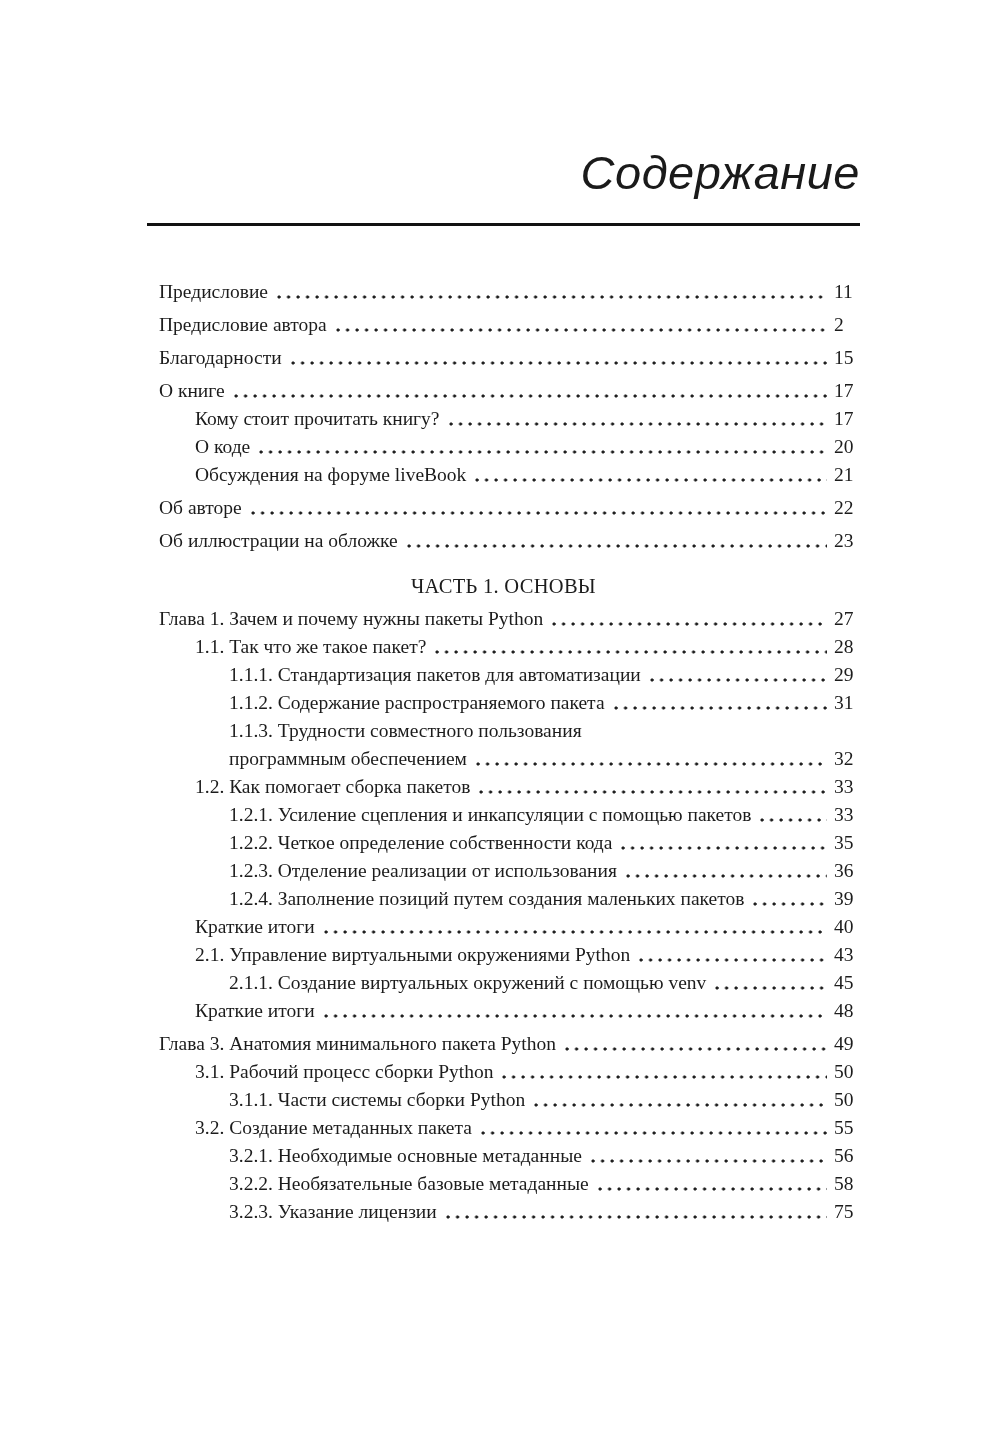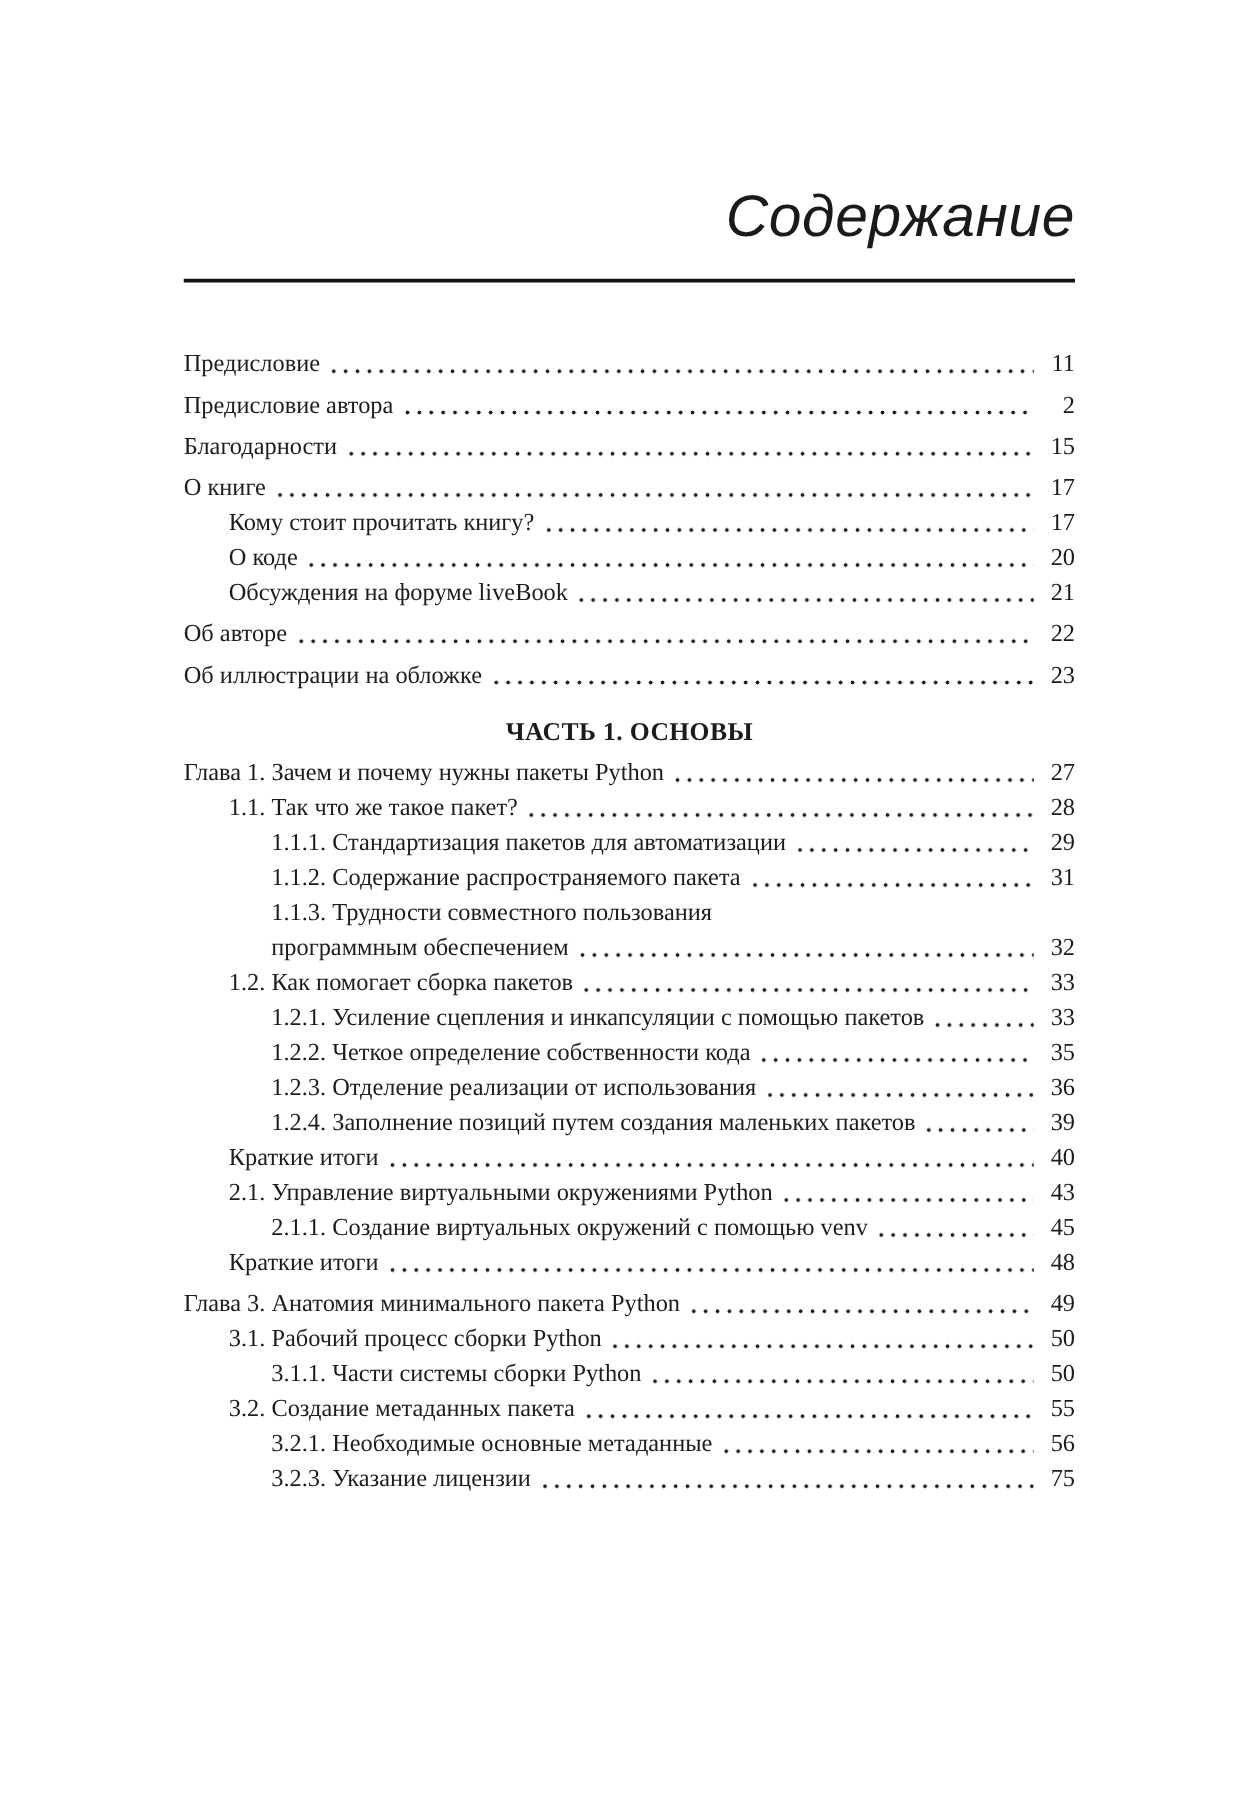--- a/index.html
+++ b/index.html
@@ -35,45 +35,46 @@
     margin: 0 0 52px 0;
   }
   .toc {
     font-size: 19.5px;
   }
   .row {
     display: flex;
     align-items: baseline;
     line-height: 28px;
     white-space: nowrap;
+    margin-left: 12px;
   }
   .row .label {
     flex: 0 0 auto;
   }
   .row .leader {
     flex: 1 1 auto;
     height: 4px;
     align-self: flex-end;
     margin: 0 7px 7px 9px;
     background-image: radial-gradient(circle at 2px 2px, #1d1d1d 1.35px, rgba(0,0,0,0) 1.8px);
     background-size: 9.5px 4px;
     background-repeat: repeat-x;
     background-position: left bottom;
   }
   .row .pagenum {
     flex: 0 0 auto;
     min-width: 26px;
-    text-align: right;
+    text-align: left;
   }
   .level0 { padding-left: 0; margin-top: 5px; }
   .level1 { padding-left: 36px; }
   .level2 { padding-left: 70px; }
   .part-heading {
     text-align: center;
-    font-weight: 700;
+    font-weight: 400;
     font-size: 20.5px;
     line-height: 28px;
     margin: 17px 0 5px 0;
     letter-spacing: 0.3px;
   }
 </style>
 </head>
 <body>
 
 <div class="page">
@@ -218,18 +219,23 @@
         <span class="label">3.2. Создание метаданных пакета</span>
         <span class="leader"></span>
         <span class="pagenum">55</span>
       </div>
       <div class="row level2">
         <span class="label">3.2.1. Необходимые основные метаданные</span>
         <span class="leader"></span>
         <span class="pagenum">56</span>
       </div>
       <div class="row level2">
+        <span class="label">3.2.2. Необязательные базовые метаданные</span>
+        <span class="leader"></span>
+        <span class="pagenum">58</span>
+      </div>
+      <div class="row level2">
         <span class="label">3.2.3. Указание лицензии</span>
         <span class="leader"></span>
         <span class="pagenum">75</span>
       </div>
     </div>
 </div>
 
 </body></html>

